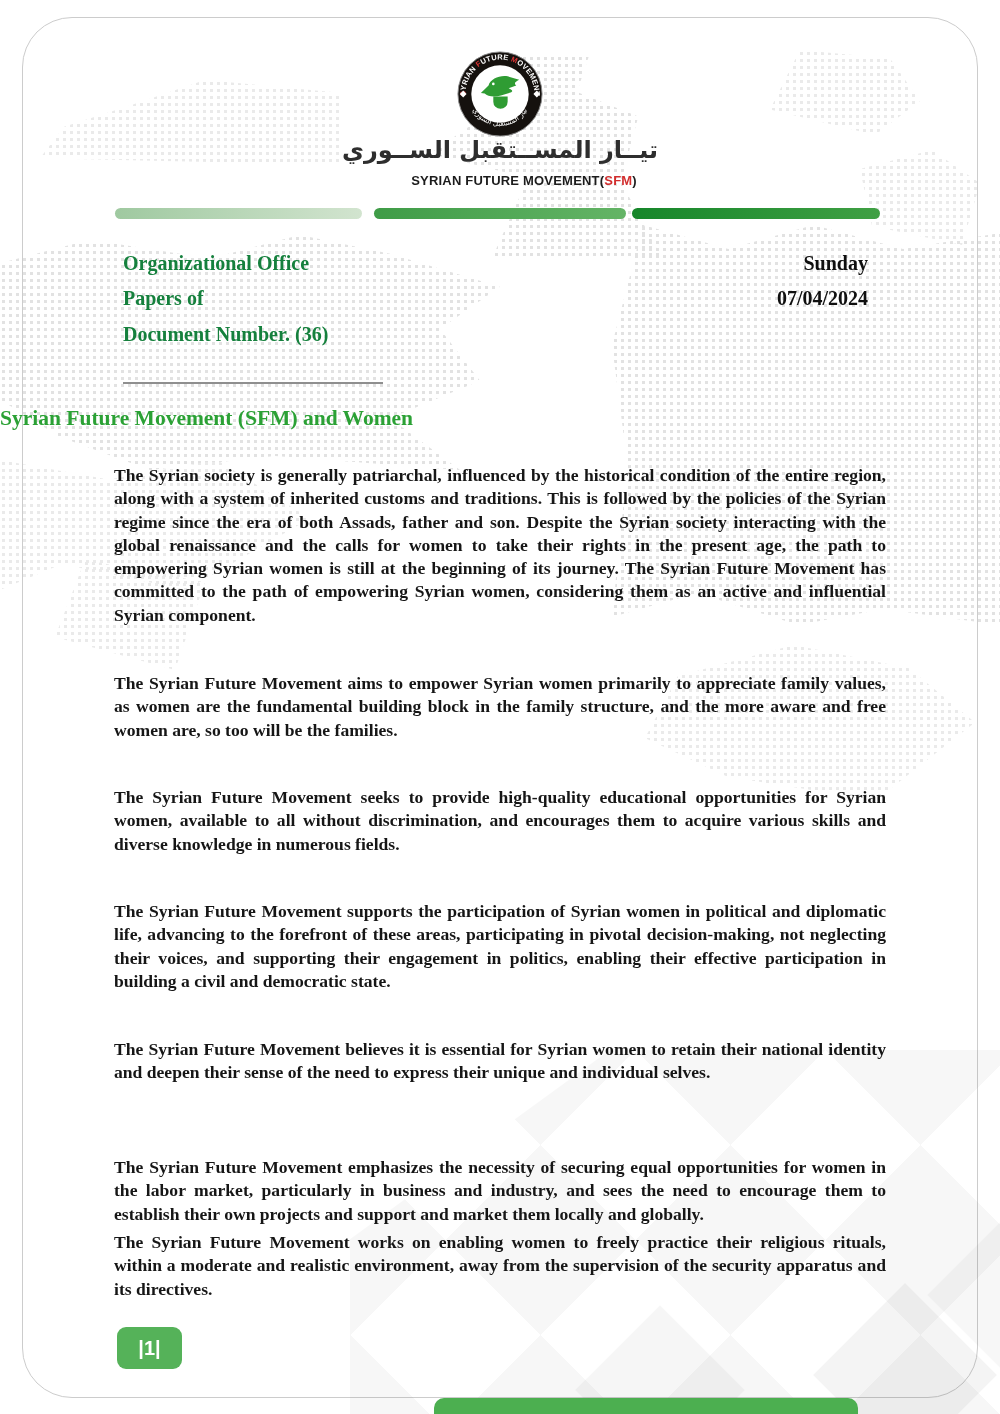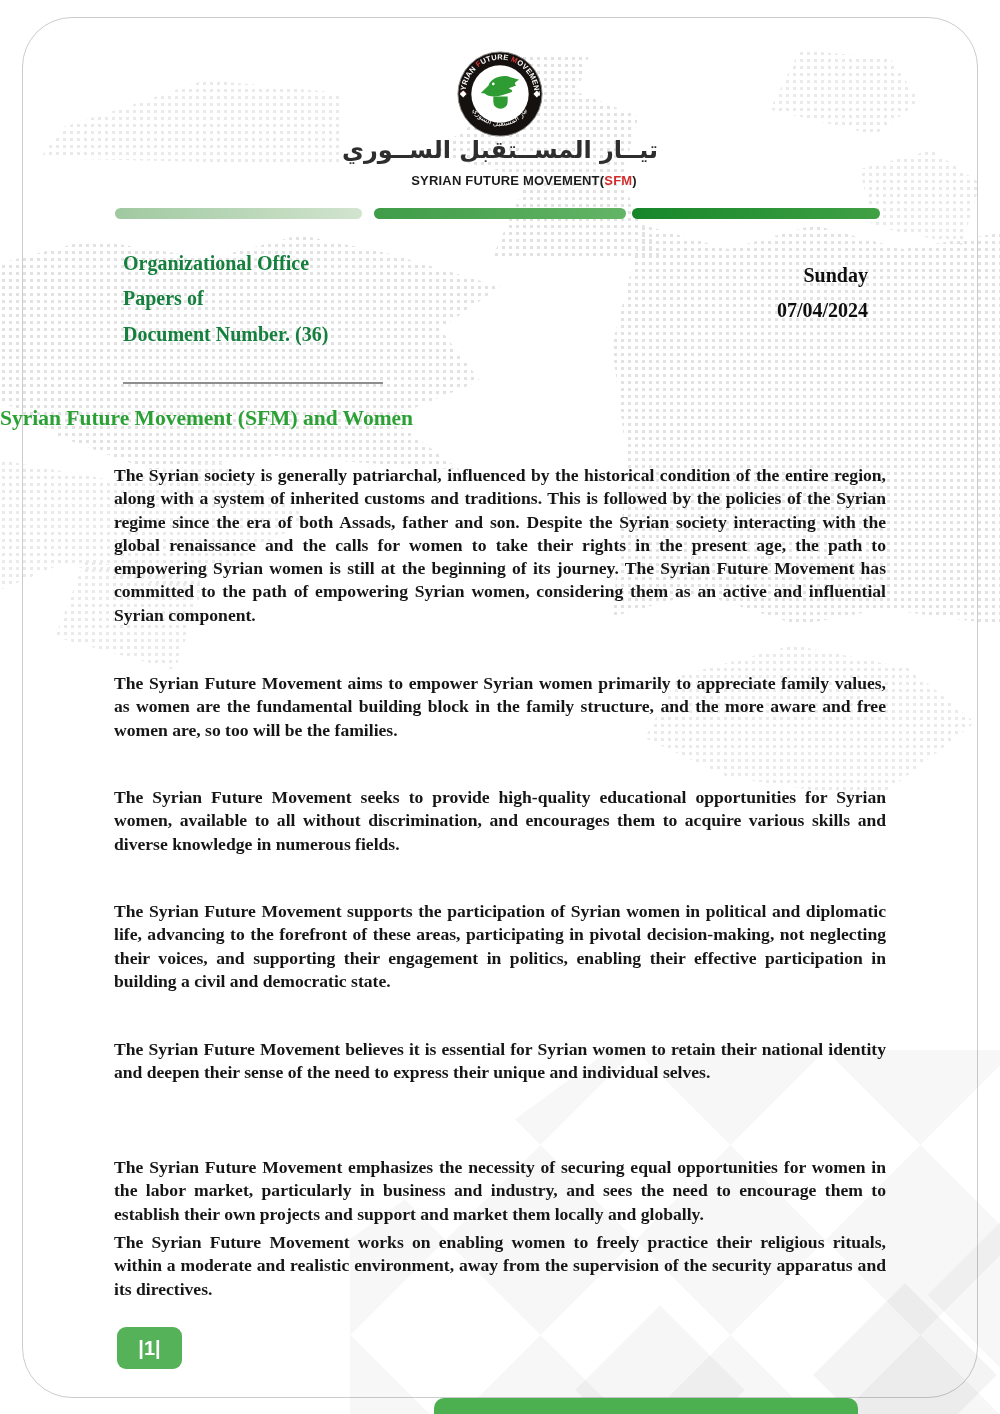--- a/index.html
+++ b/index.html
@@ -39,21 +39,21 @@
     font-family:"Liberation Sans", sans-serif;font-weight:bold;font-size:13px;color:#1c1c1c;letter-spacing:.2px;margin-left:24px;}
   .english-name .red{color:#d22d2d;}
   
   .bar{position:absolute;top:208px;height:11px;border-radius:6px;}
   .bar1{left:115px;width:247px;background:linear-gradient(90deg,#9fc9a0,#d2e4cf);}
   .bar2{left:374px;width:252px;background:linear-gradient(90deg,#3f9c47,#64b466);}
   .bar3{left:632px;width:248px;background:linear-gradient(90deg,#16862a,#40a044);}
   
   .info-left{position:absolute;left:123px;top:246px;font-size:20px;font-weight:bold;color:#15803d;line-height:35.4px;white-space:nowrap;}
   .underline{position:absolute;left:123px;top:382px;width:260px;height:2px;background:#8f8f8f;}
-  .info-right{position:absolute;right:132px;top:258px;text-align:right;font-size:20px;font-weight:bold;color:#0f0f0f;line-height:35.4px;white-space:nowrap;}
+  .info-right{position:absolute;right:132px;top:246px;text-align:right;font-size:20px;font-weight:bold;color:#0f0f0f;line-height:35.4px;white-space:nowrap;}
   
   .doc-title{position:absolute;left:0;top:406px;width:100%;
     font-size:21.5px;font-weight:bold;color:#2ba135;}
   
   .para{position:absolute;left:114px;width:772px;font-size:17.6px;font-weight:bold;color:#161616;
     line-height:23.3px;text-align:justify;text-align-last:left;z-index:2;}
   .p1{top:464px;} .p2{top:672px;} .p3{top:786px;} .p4{top:900px;}
   .p5{top:1038px;} .p6{top:1156px;} .p7{top:1231px;}
   
   .page-badge{position:absolute;left:117px;top:1327px;width:65px;height:42px;background:#55b259;

